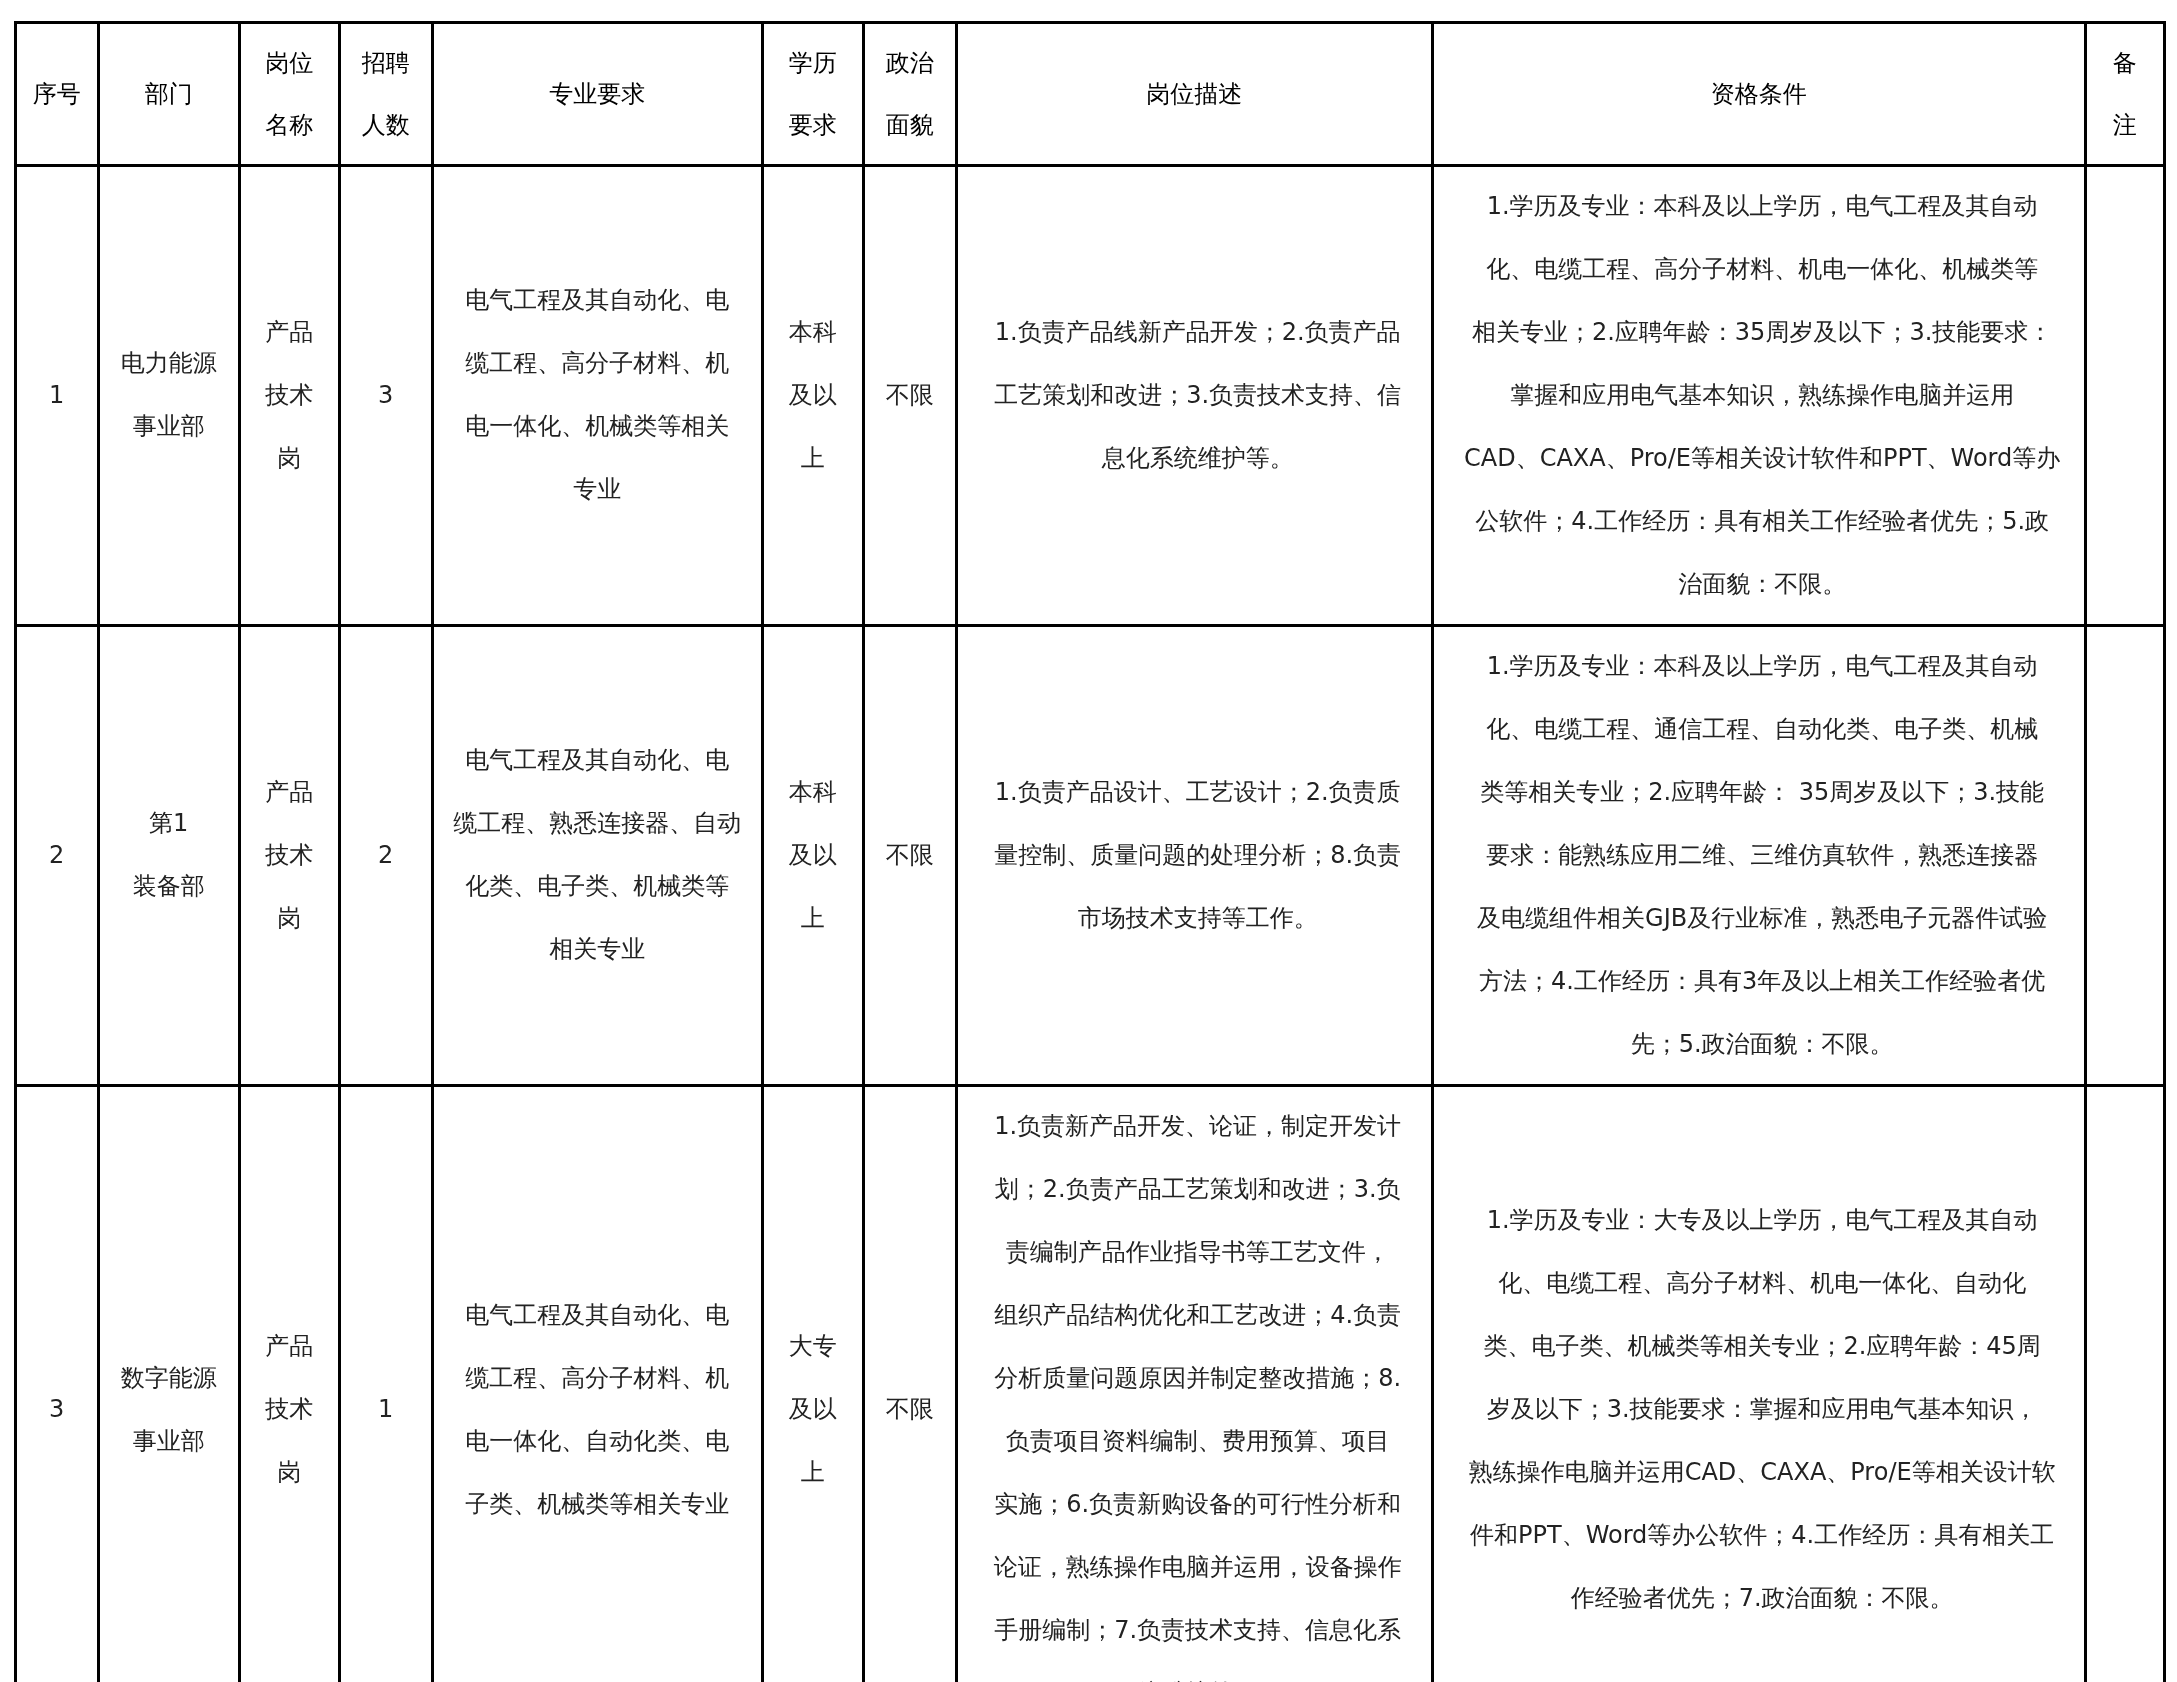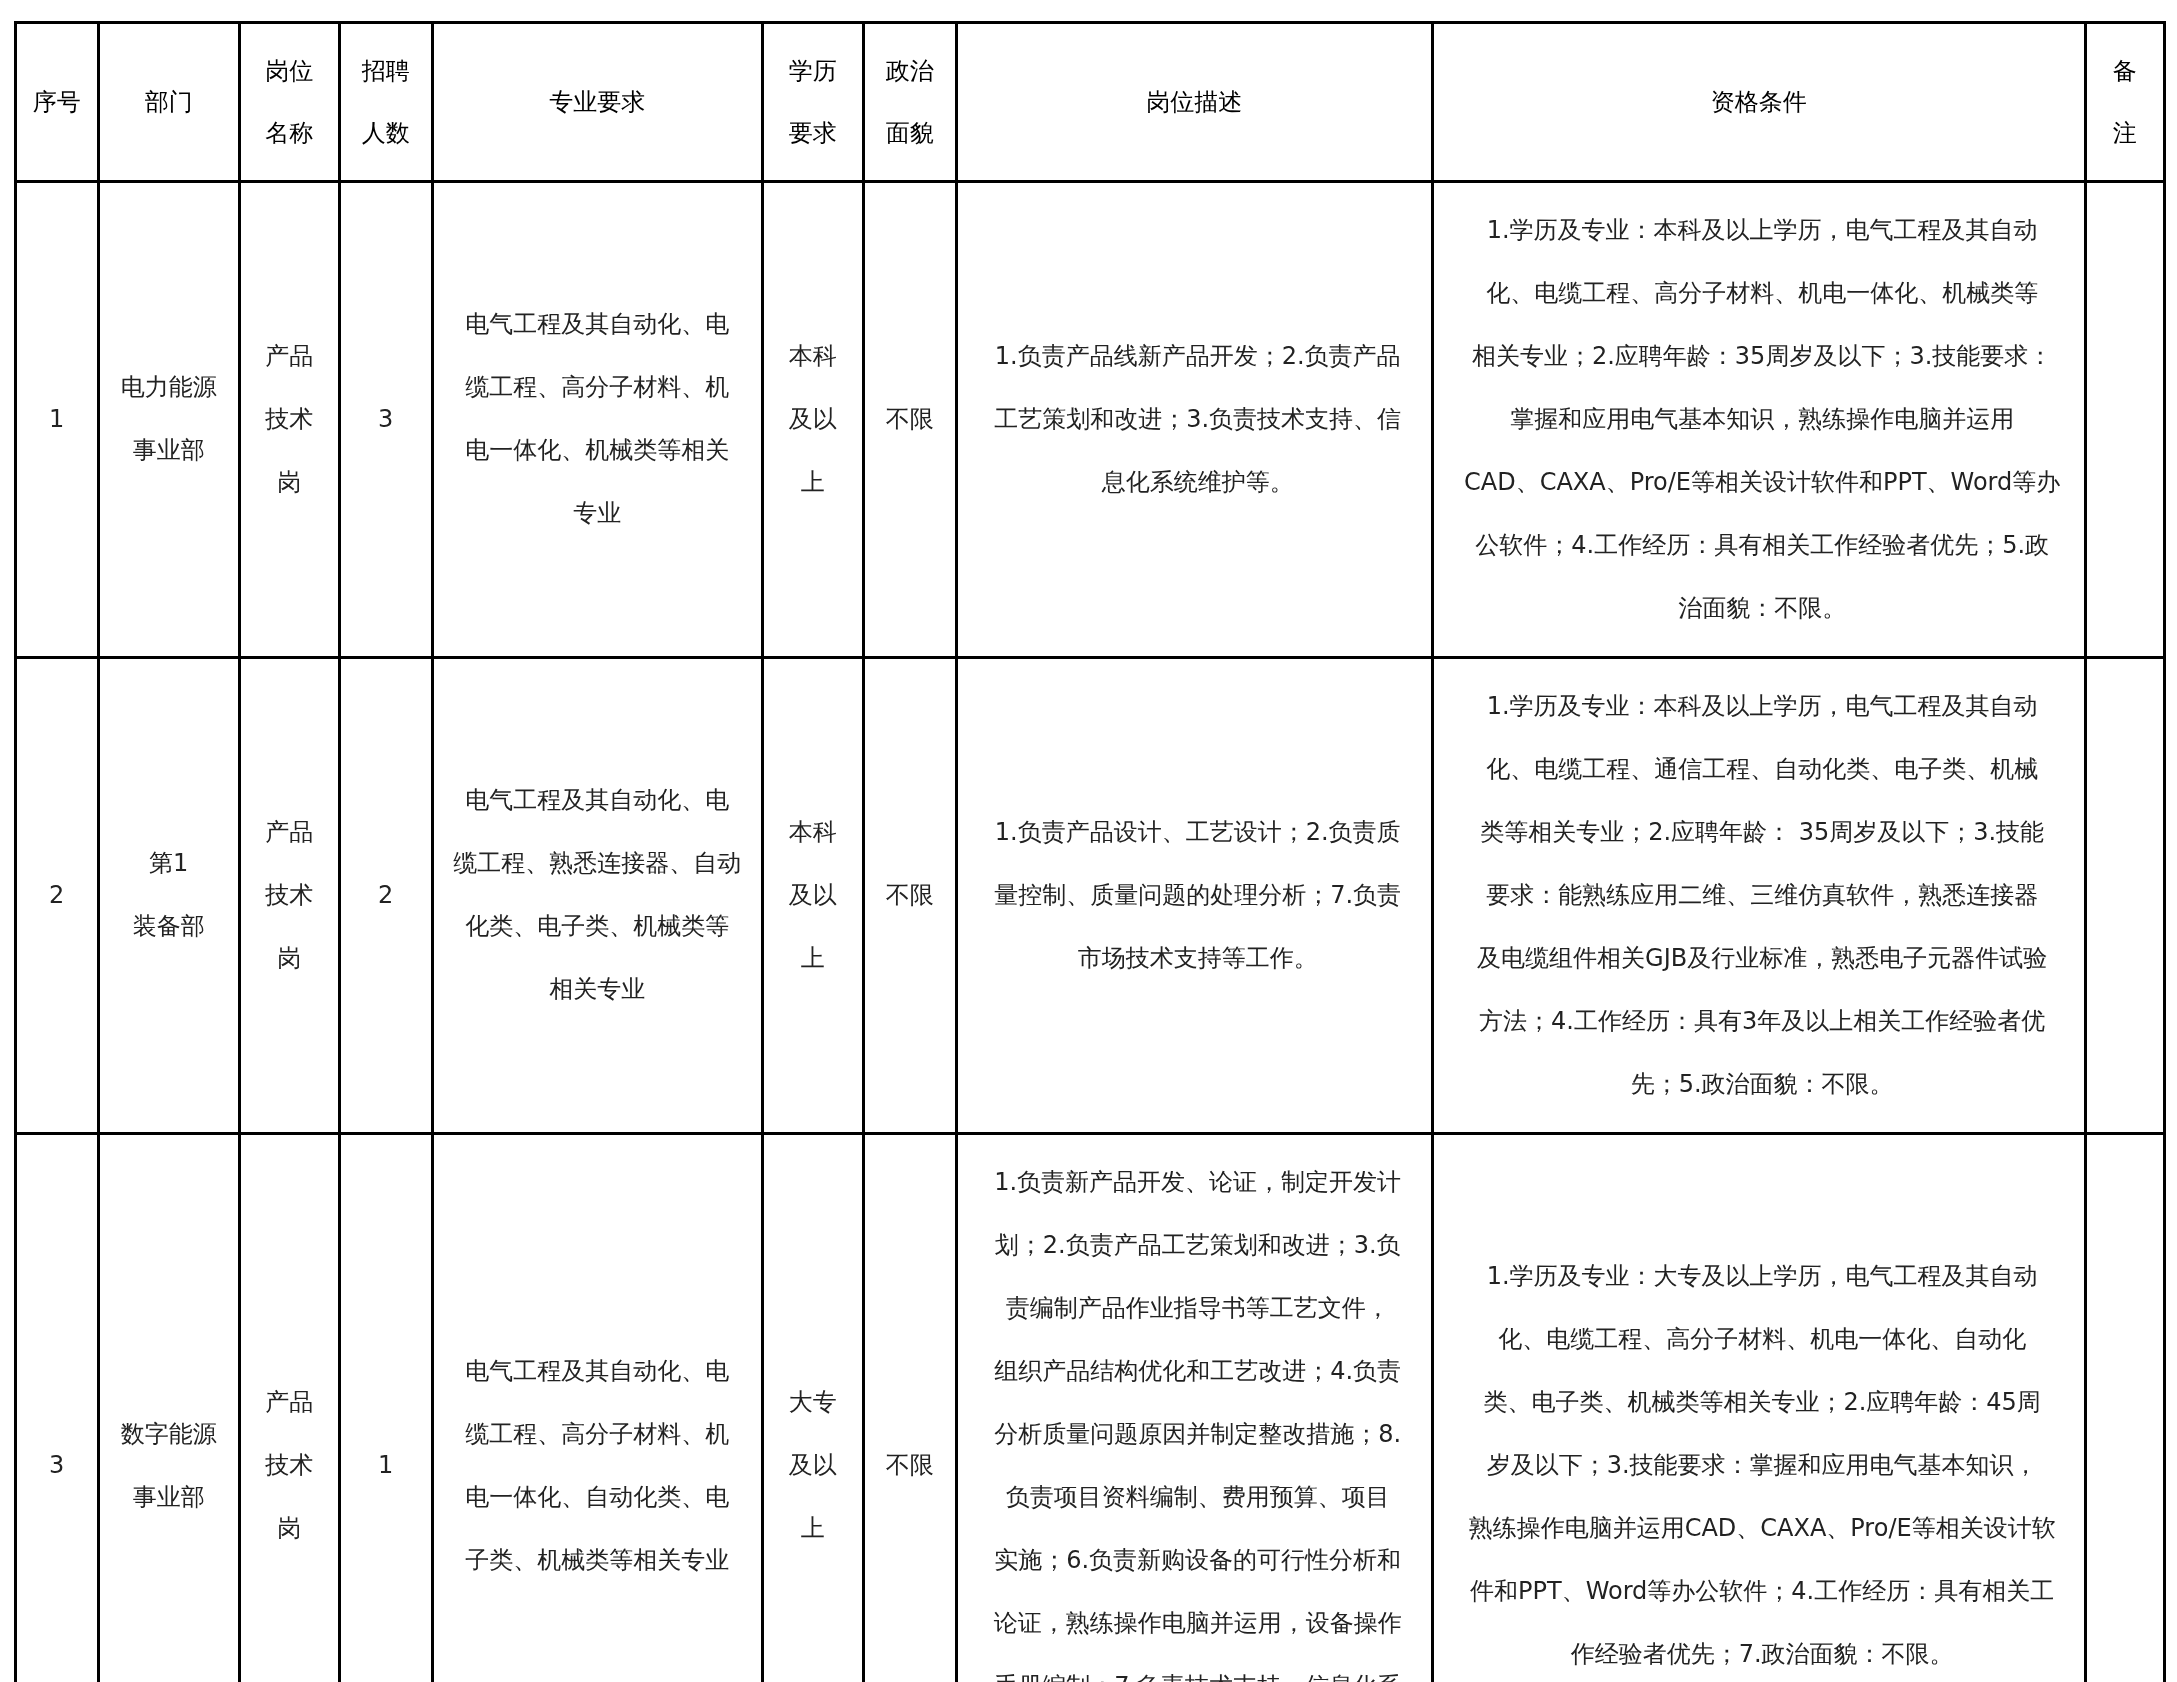--- a/index.html
+++ b/index.html
@@ -4,21 +4,21 @@
 <style>
   html, body { margin: 0; padding: 0; background: #ffffff; }
   body { width: 2177px; height: 1682px; position: relative; overflow: hidden; }
   .tbl {
     position: absolute; left: 13.7px; top: 20.5px;
     border-collapse: collapse; table-layout: fixed;
     width: 2150px;
   }
   .tbl td, .tbl th {
     border: 3.4px solid #000;
-    padding: 16px;
+    padding: 8px;
     text-align: center;
     vertical-align: middle;
     color: #222;
     font-family: "DejaVu Sans", "Liberation Sans", sans-serif;
     font-size: 24px;
     line-height: 63px;
   }
   .tbl th {
     font-family: "DejaVu Serif", "Liberation Serif", serif;
     font-weight: normal;
@@ -149,21 +149,21 @@
           <span class="line">相关专业</span>
         </td>
     <td>
           <span class="line">本科</span>
           <span class="line">及以</span>
           <span class="line">上</span>
         </td>
     <td>不限</td>
     <td class="left">
           <span class="line">1.负责产品设计、工艺设计；2.负责质</span>
-          <span class="line">量控制、质量问题的处理分析；7.负责</span>
+          <span class="line">量控制、质量问题的处理分析；8.负责</span>
           <span class="line">市场技术支持等工作。</span>
         </td>
     <td class="left">
           <span class="line">1.学历及专业：本科及以上学历，电气工程及其自动</span>
           <span class="line">化、电缆工程、通信工程、自动化类、电子类、机械</span>
           <span class="line">类等相关专业；2.应聘年龄：  35周岁及以下；3.技能</span>
           <span class="line">要求：能熟练应用二维、三维仿真软件，熟悉连接器</span>
           <span class="line">及电缆组件相关GJB及行业标准，熟悉电子元器件试验</span>
           <span class="line">方法；4.工作经历：具有3年及以上相关工作经验者优</span>
           <span class="line">先；5.政治面貌：不限。</span>

